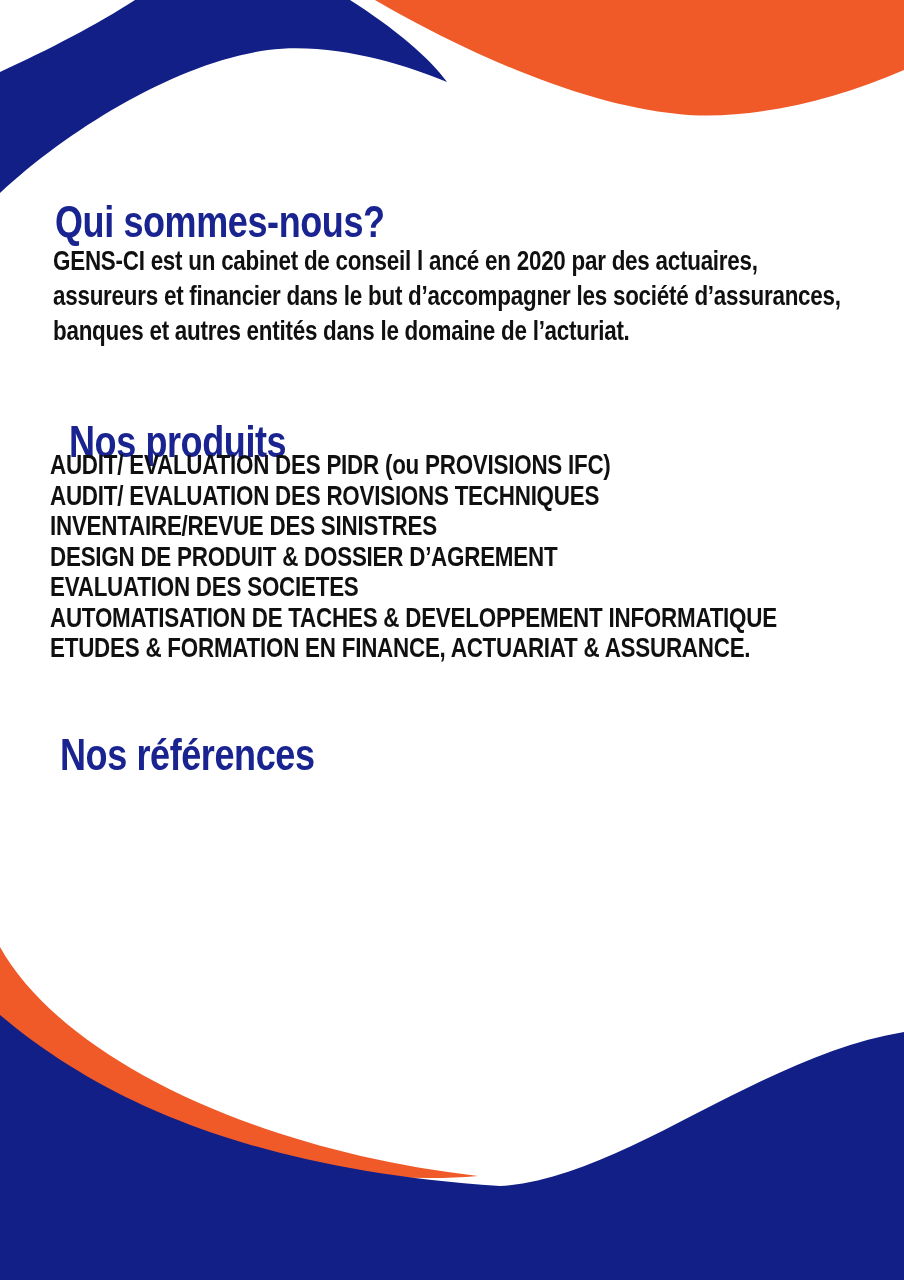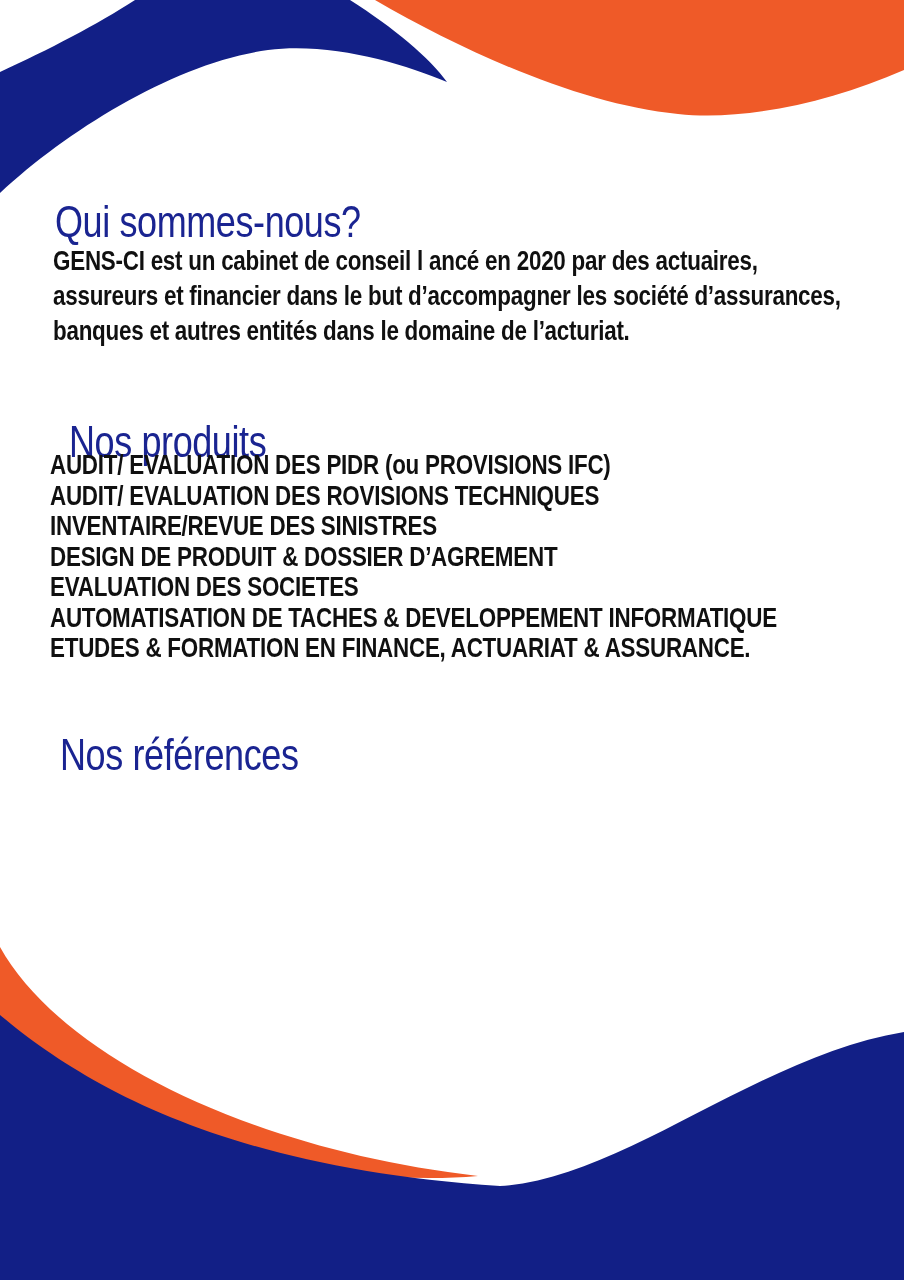--- a/index.html
+++ b/index.html
@@ -25,21 +25,21 @@
   .squeeze{
     display:inline-block;
     transform:scaleX(0.80);
     transform-origin:0 0;
     white-space:nowrap;
   }
   .heading{
     position:absolute;
     color:var(--heading_navy);
     font-size:45px;
-    font-weight:400;
+    font-weight:700;
     line-height:1.05;
     letter-spacing:-0.5px;
     text-align:center;
   }
   .h-about{left:55px;top:168px;}
   .h-products{left:69px;top:381px;}
   .h-references{left:60px;top:694px;}
   .about-text{
     position:absolute;
     left:53px;top:243px;

